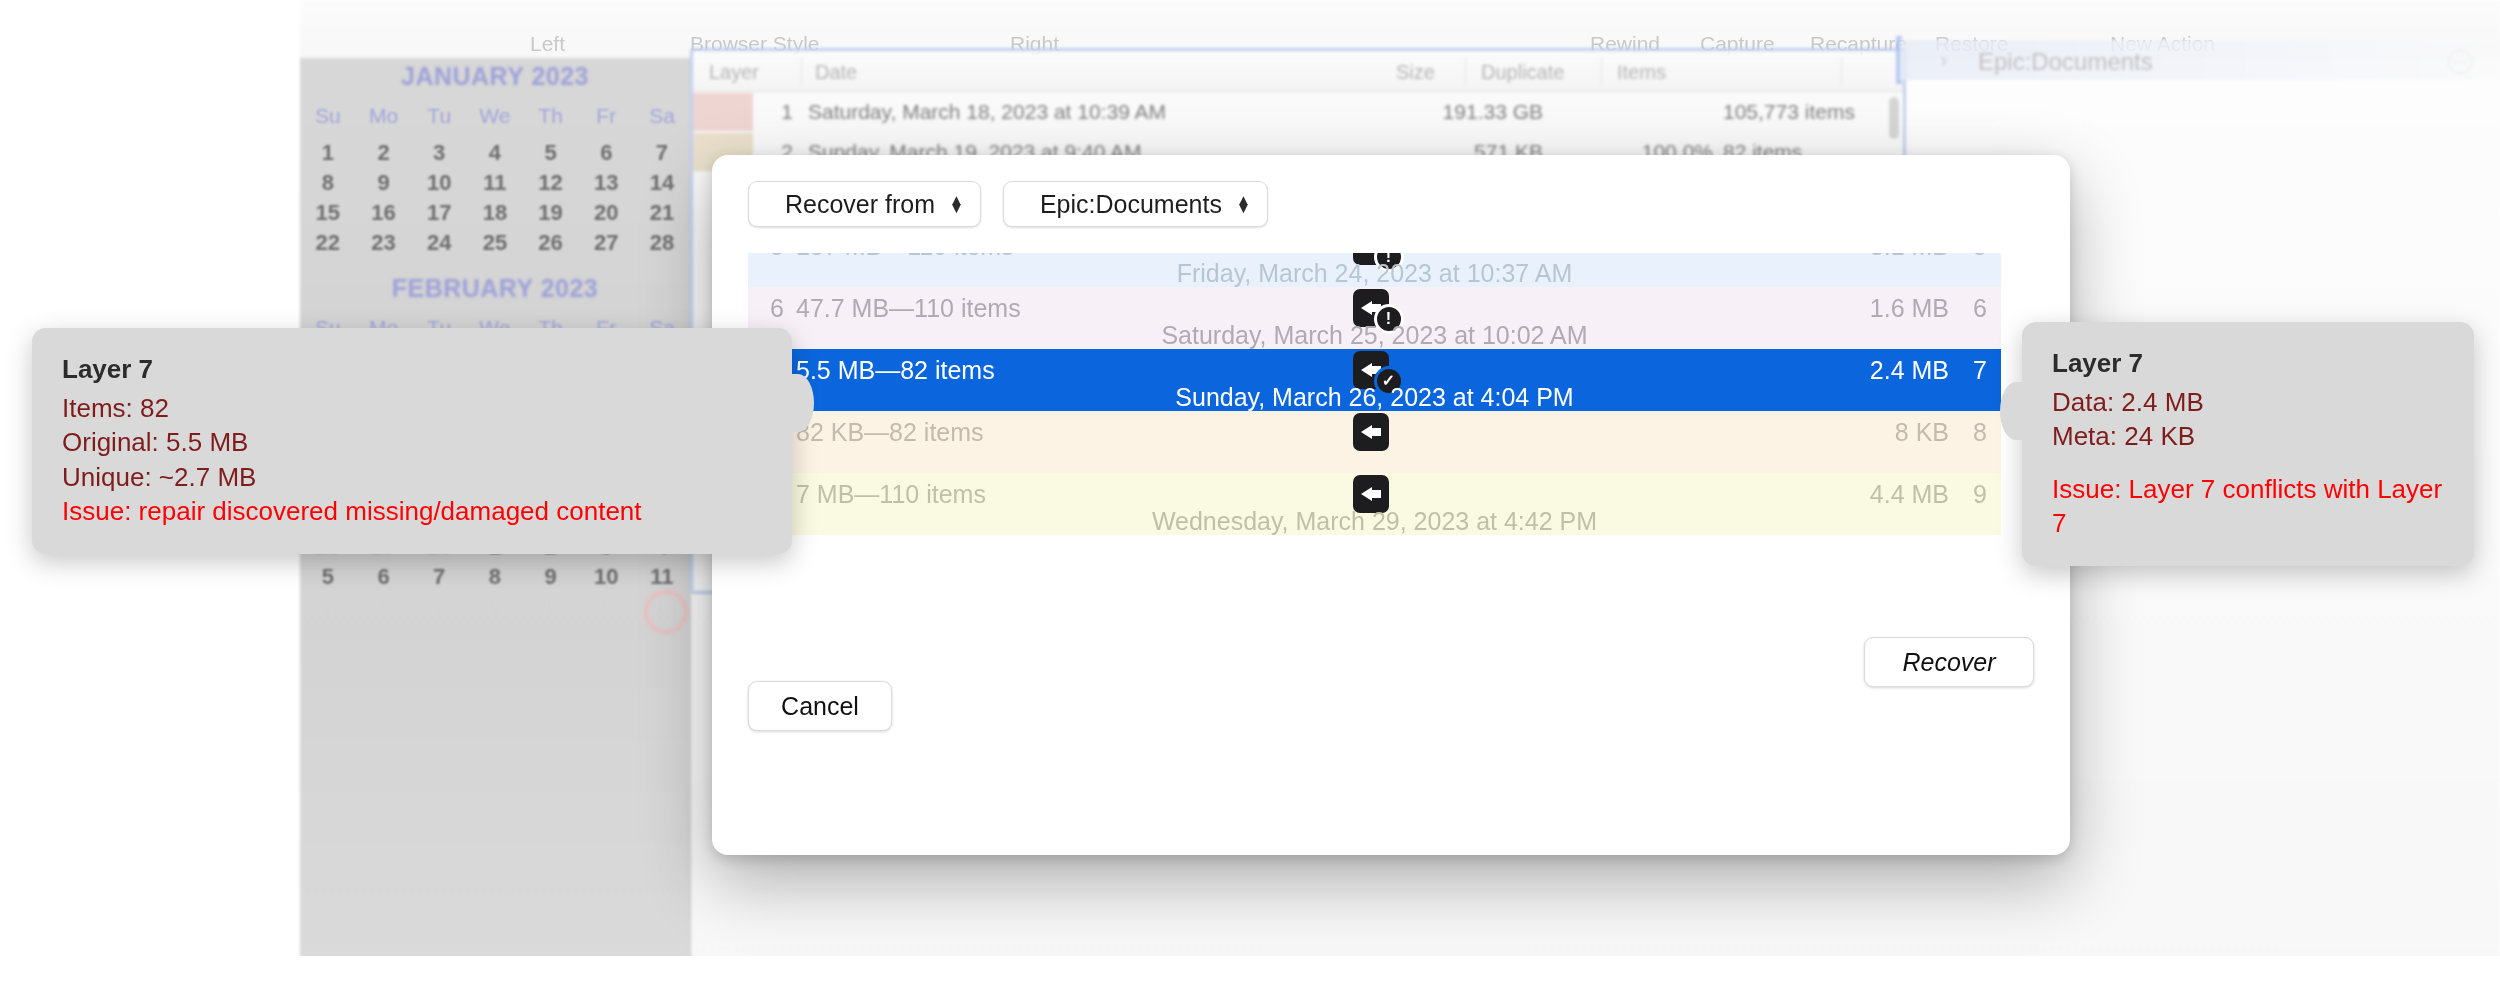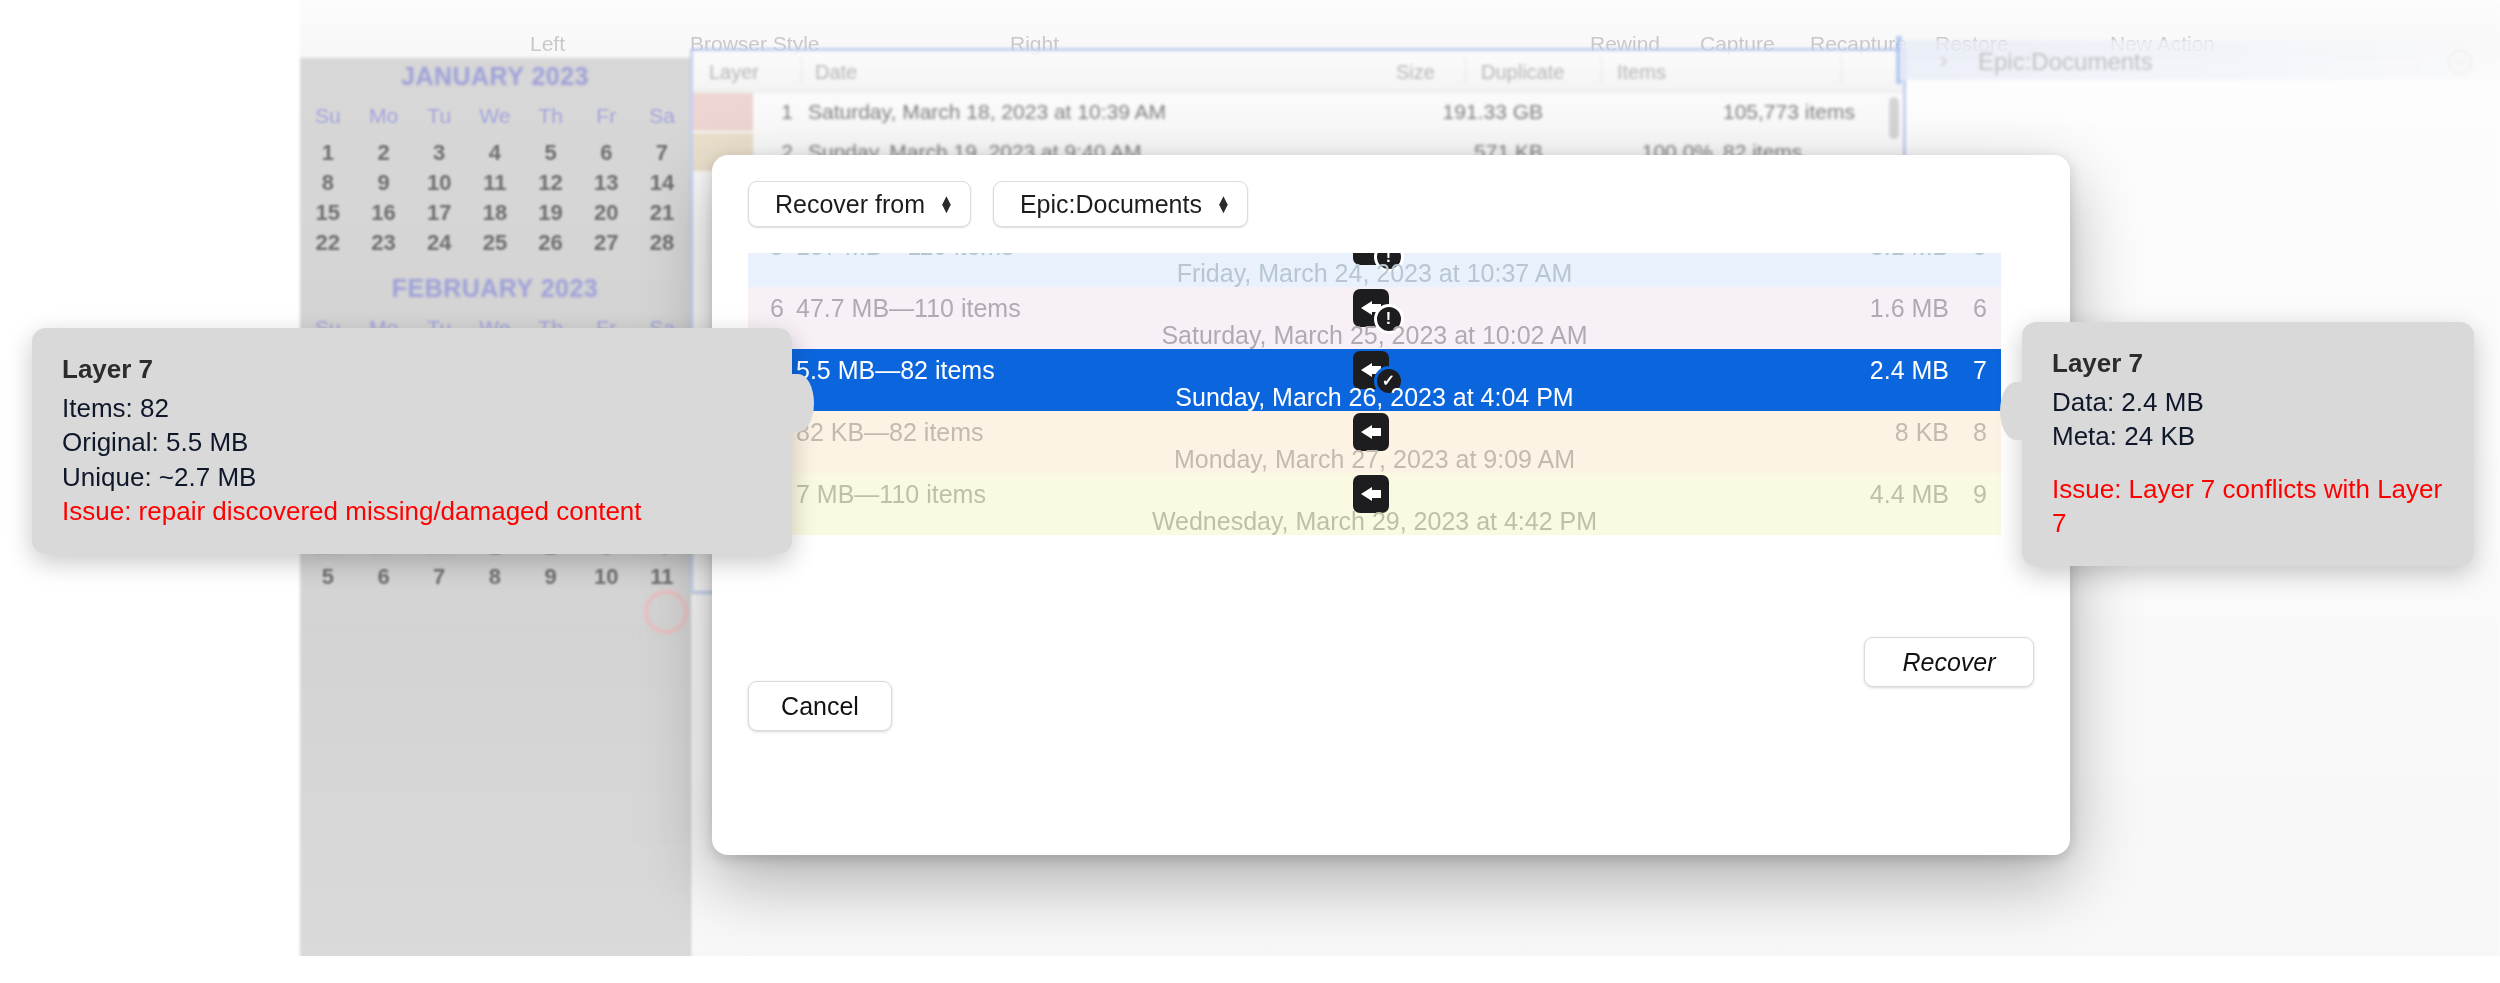--- a/index.html
+++ b/index.html
@@ -98,21 +98,21 @@
     border-radius: 16px;
     box-shadow: 0 26px 70px rgba(0,0,0,.30), 0 4px 14px rgba(0,0,0,.16);
     overflow: visible;
   }
 
   .popups { position: absolute; left: 36px; top: 26px; display: flex; gap: 22px; }
   .popbtn {
     height: 44px; border-radius: 9px; background: #ffffff;
     border: 1px solid #dcdcdc;
     box-shadow: 0 1px 2px rgba(0,0,0,.14);
-    display: flex; align-items: center; padding: 0 16px 0 26px;
+    display: flex; align-items: center; padding: 0 16px 0 36px;
     font-size: 25px; color: #1d1d1d; white-space: nowrap; cursor: default;
   }
   .popbtn .txt { margin-right: 14px; }
   .chev-ud { display: inline-flex; flex-direction: column; line-height: 8px; font-size: 15px; color: #2b2b2b; }
 
   
   .list {
     position: absolute; left: 36px; top: 98px; width: 1286px; height: 318px;
     overflow: hidden; background: #fff;
   }
@@ -164,21 +164,21 @@
 
   
   .tip {
     position: absolute;
     background: #d9d9d9;
     border-radius: 14px;
     box-shadow: 0 8px 26px rgba(0,0,0,.22);
     padding: 26px 30px;
   }
   .tip .ttl { font-size: 26px; font-weight: bold; color: #2c2c2c; margin-bottom: 6px; }
-  .tip .ln  { font-size: 26px; color: #0f172a; line-height: 1.32; white-space: nowrap; }
+  .tip .ln  { font-size: 26px; color: #7f1d1d; line-height: 1.32; white-space: nowrap; }
   .tip .iss { font-size: 26px; color: #ff0000; line-height: 1.32; }
   .tip .spacer { height: 18px; }
 
   .tip-left  { left: 32px; top: 328px; width: 700px; }
   .tip-right { left: 2022px; top: 322px; width: 392px; }
 
   .tip-tail {
     position: absolute; width: 30px; height: 58px; background: #d9d9d9;
   }
   .tail-left  { right: -22px; top: 46px; border-radius: 0 16px 16px 0 / 0 29px 29px 0; }
@@ -422,21 +422,20 @@
             <div class="date">Sunday, March 26, 2023 at 4:04 PM</div>
           </div>
           <div class="row" style="top: 158px; background: rgb(252, 243, 228); color: rgb(194, 187, 174);">
             <div class="num-l">8</div>
             <div class="meta">82 KB—82 items</div>
             <div class="icon">
               <div class="badge-arrow"></div>
             </div>
             <div class="size">8 KB</div>
             <div class="num-r">8</div>
-            <div class="date">Monday, March 27, 2023 at 9:09 AM</div>
           </div>
           <div class="row" style="top: 220px; background: rgb(250, 250, 226); color: rgb(192, 192, 168);">
             <div class="num-l">9</div>
             <div class="meta">7 MB—110 items</div>
             <div class="icon">
               <div class="badge-arrow"></div>
             </div>
             <div class="size">4.4 MB</div>
             <div class="num-r">9</div>
             <div class="date">Wednesday, March 29, 2023 at 4:42 PM</div>

